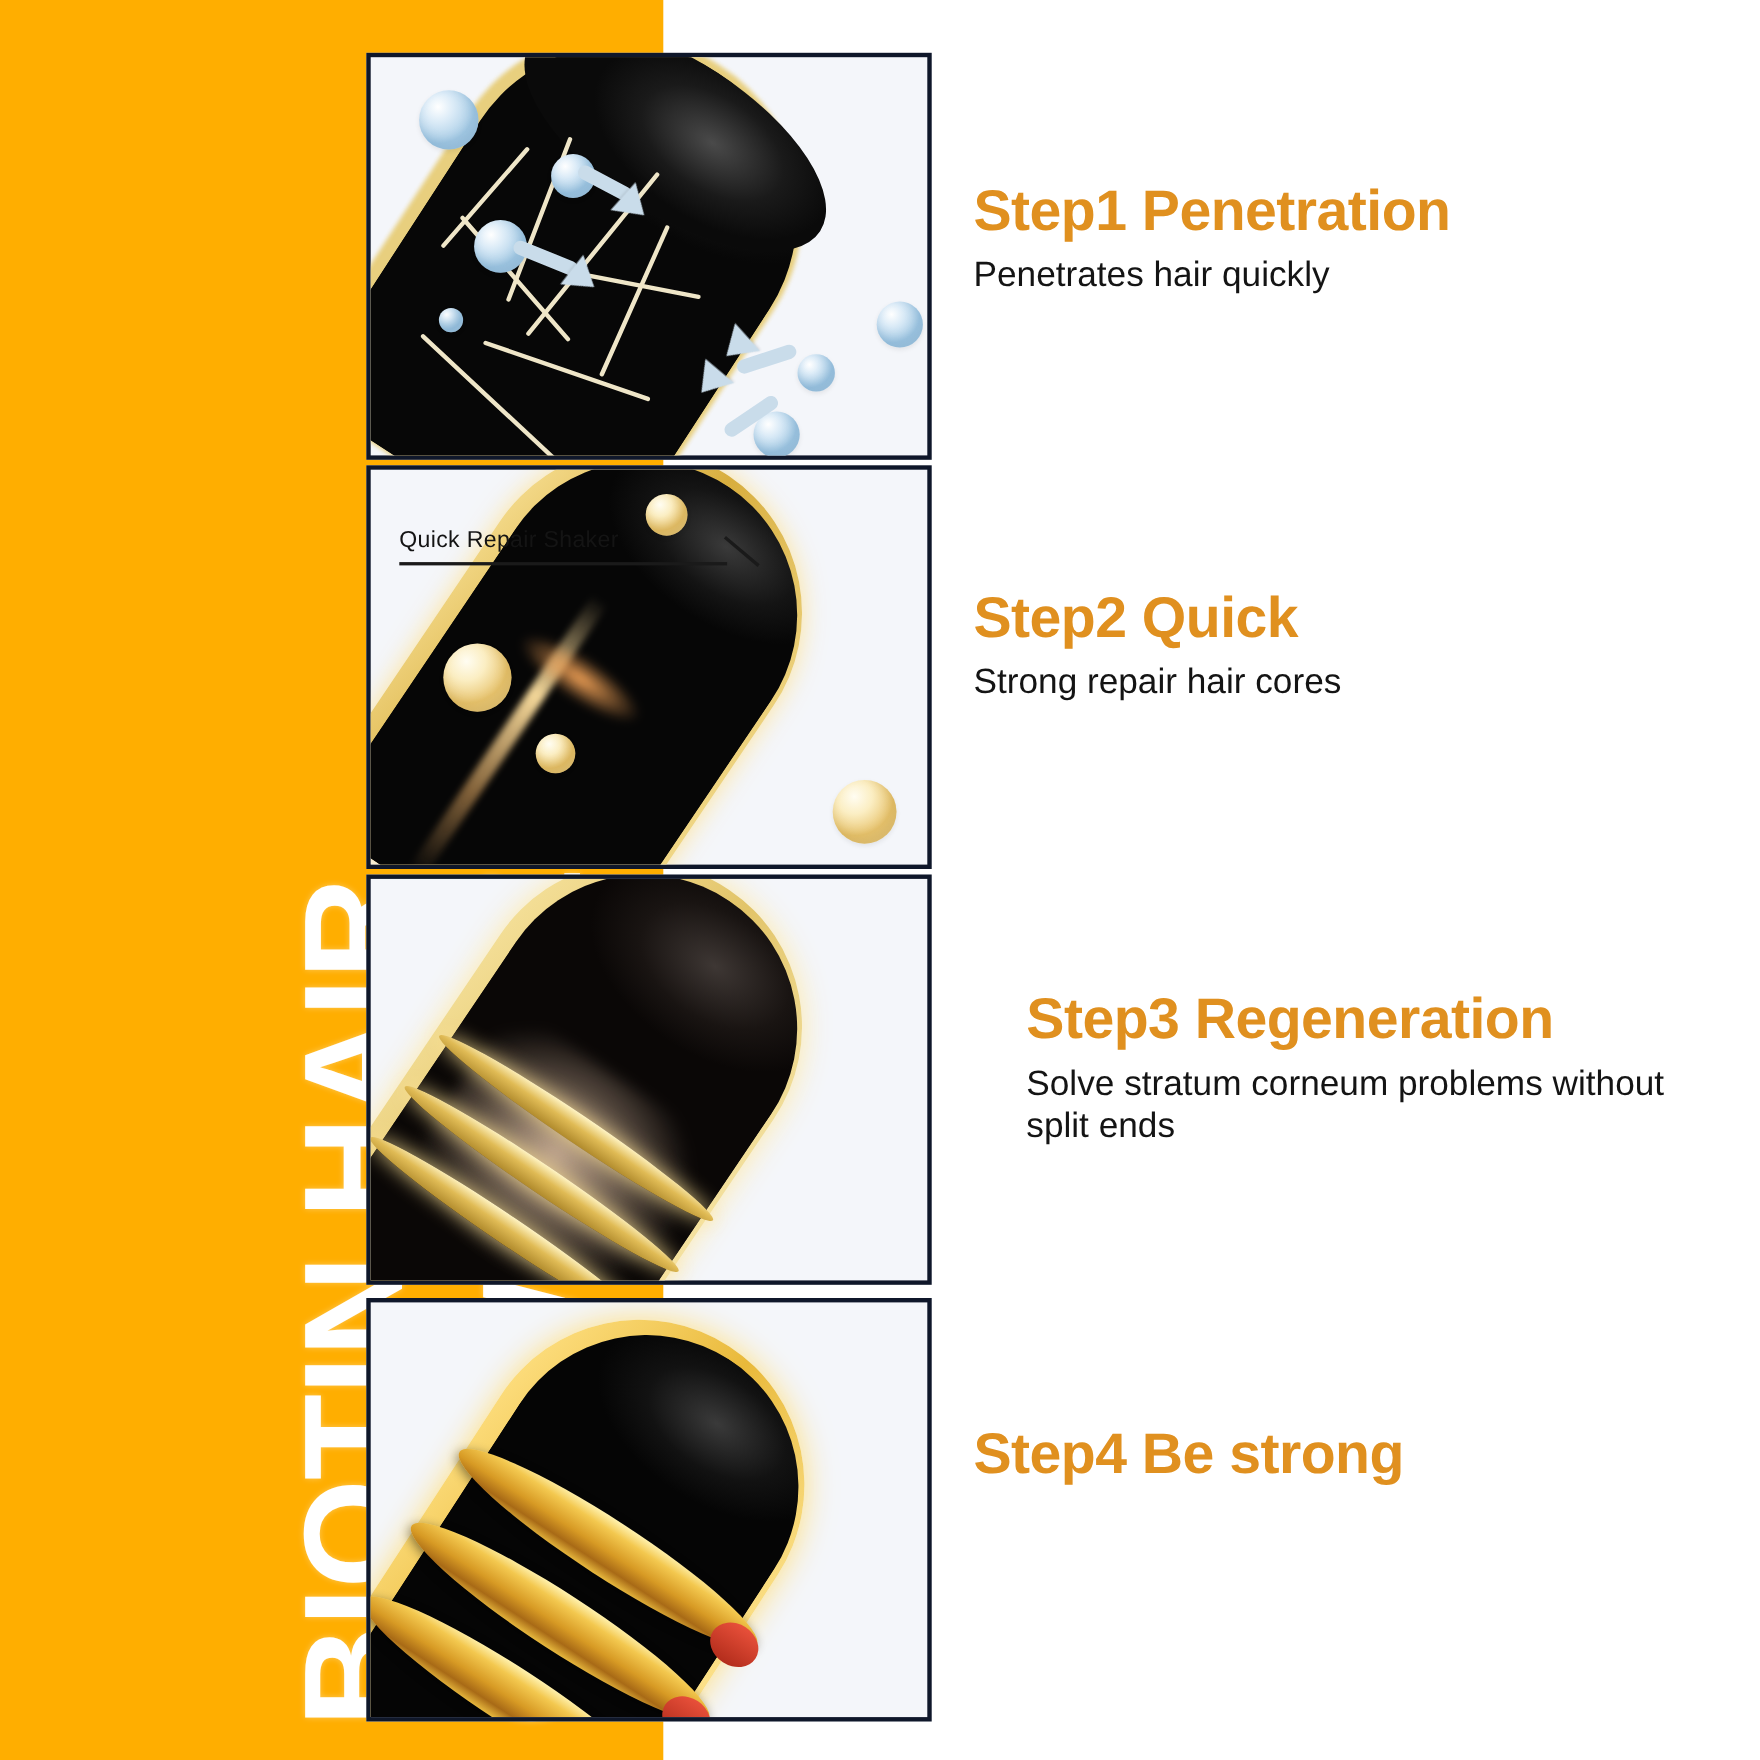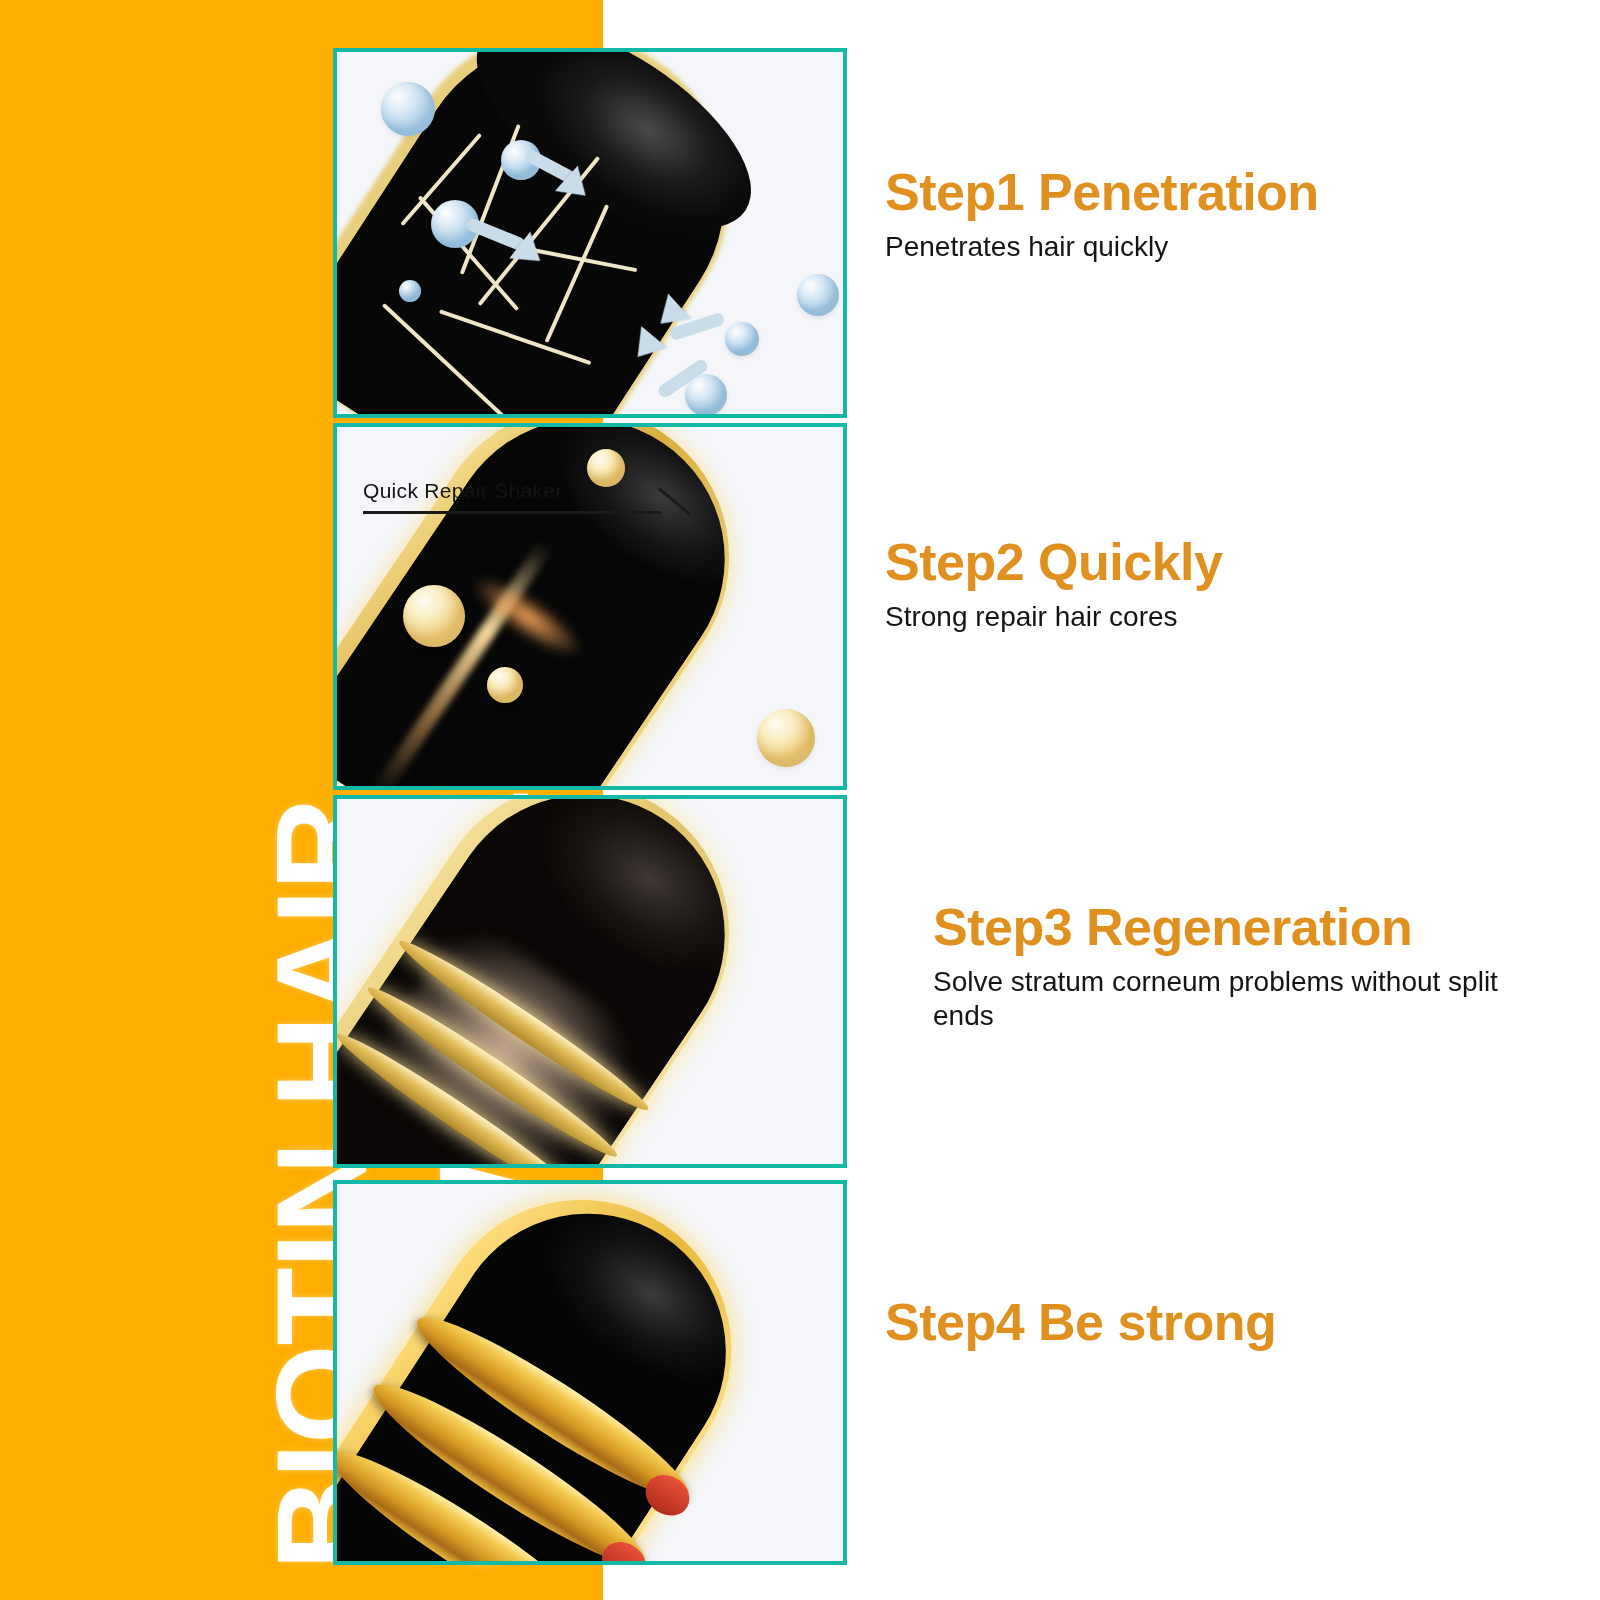--- a/index.html
+++ b/index.html
@@ -43,21 +43,21 @@
     left:420px; top:1570px;
     transform:rotate(-90deg);
   }
 
   
   .panels{ position:absolute; left:333px; top:0; width:514px; height:1600px; z-index:5; }
   .panel{
     position:absolute;
     left:0; width:514px;
     background:#f4f6fa;
-    border:4px solid #14b8a6;
+    border:4px solid #0f172a;
     overflow:hidden;
   }
   .panel-1{ top:48px;   height:370px; }
   .panel-2{ top:423px;  height:367px; }
   .panel-3{ top:795px;  height:373px; }
   .panel-4{ top:1180px; height:385px; }
 
   .panel-inner{ position:absolute; inset:0; overflow:hidden; }
 
   
@@ -211,21 +211,21 @@
   .steps{ position:absolute; left:885px; top:0; width:700px; height:1424px; z-index:6; }
   .step{ position:absolute; left:0; width:700px; }
   .step-title{
     font-size:52px; font-weight:bold; color:#e0901f;
     font-family:"Liberation Sans", sans-serif;
     line-height:1.06; letter-spacing:-0.5px;
     white-space:nowrap;
   }
   .step-desc{
     margin-top:10px;
-    font-size:28px; color:#141414;
+    font-size:32px; color:#141414;
     font-family:"Liberation Sans", sans-serif;
     line-height:1.22; max-width:600px;
   }
   .step-1{ top:165px; }
   .step-2{ top:535px; }
   .step-3{ top:900px;margin-left:48px; }
   .step-4{ top:1295px; }
 </style>
 </head>
 <body>
@@ -322,21 +322,21 @@
 </div>
 
 <div class="steps">
 
   <div class="step step-1">
     <div class="step-title">Step1 Penetration</div>
     <div class="step-desc">Penetrates hair quickly</div>
   </div>
 
   <div class="step step-2">
-    <div class="step-title">Step2 Quickly</div>
+    <div class="step-title">Step2 Quick</div>
     <div class="step-desc">Strong repair hair cores</div>
   </div>
 
   <div class="step step-3">
     <div class="step-title">Step3 Regeneration</div>
     <div class="step-desc">Solve stratum corneum problems without split ends</div>
   </div>
 
   <div class="step step-4">
     <div class="step-title">Step4 Be strong</div>

